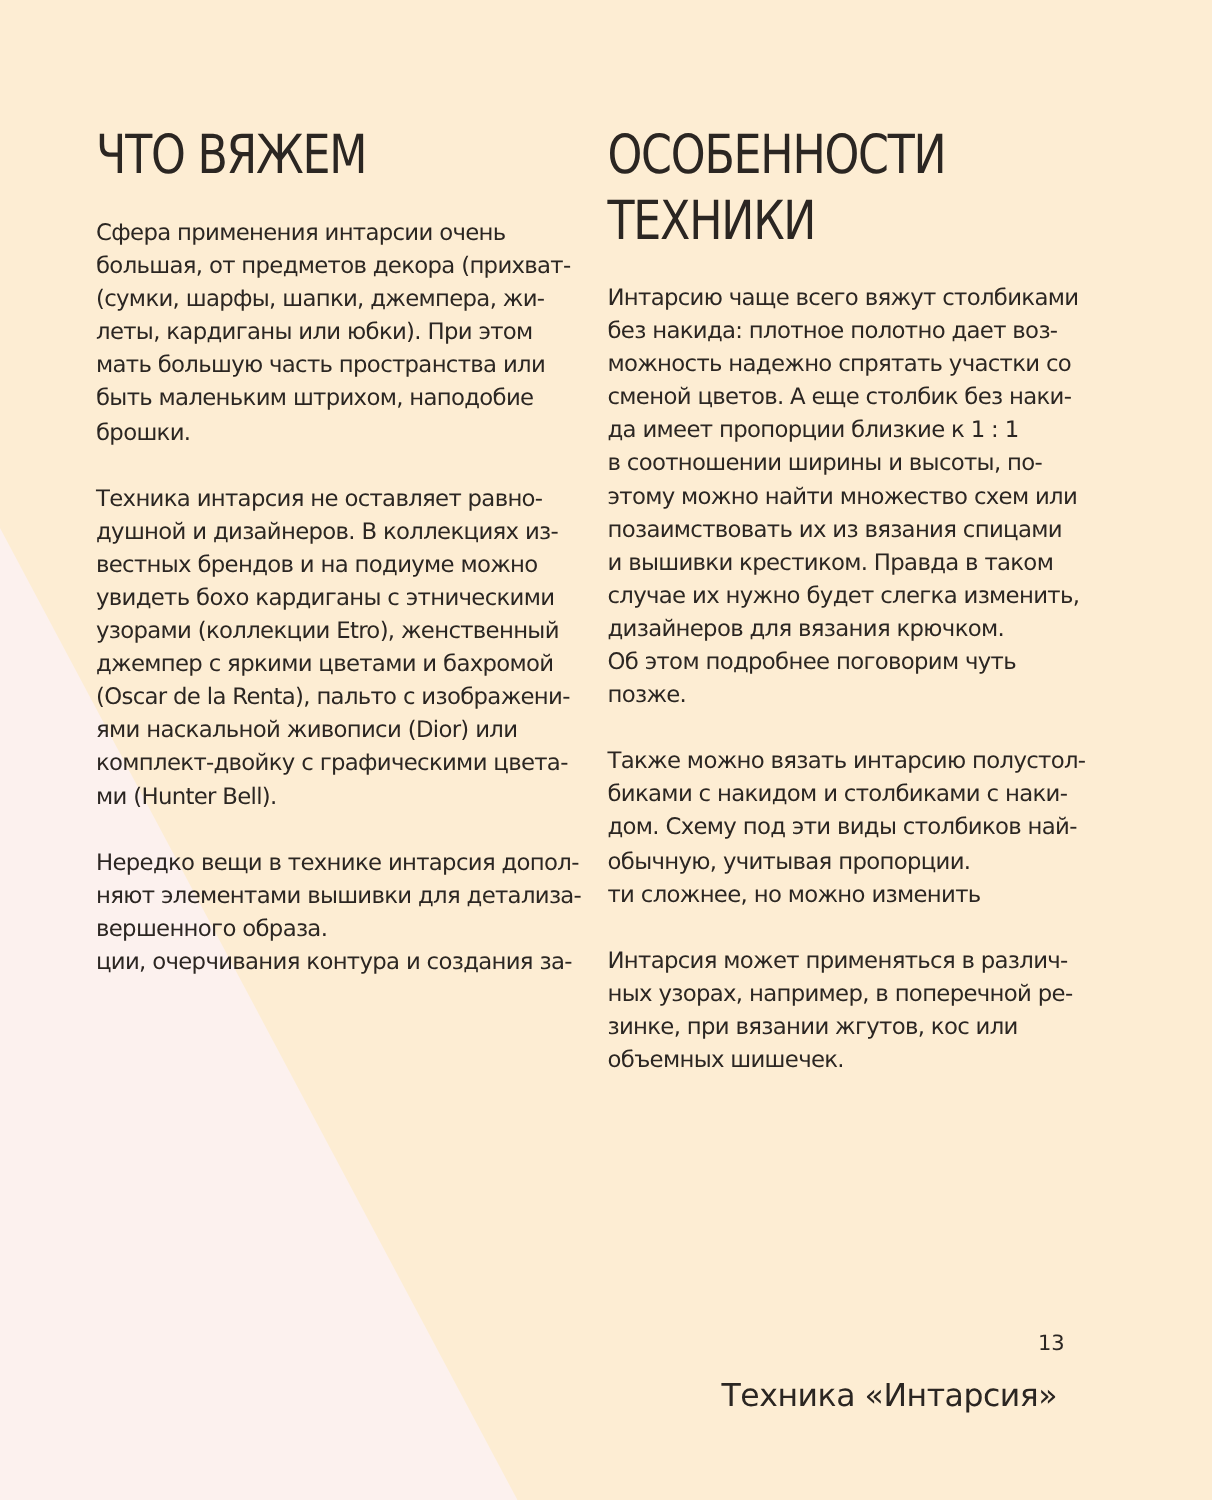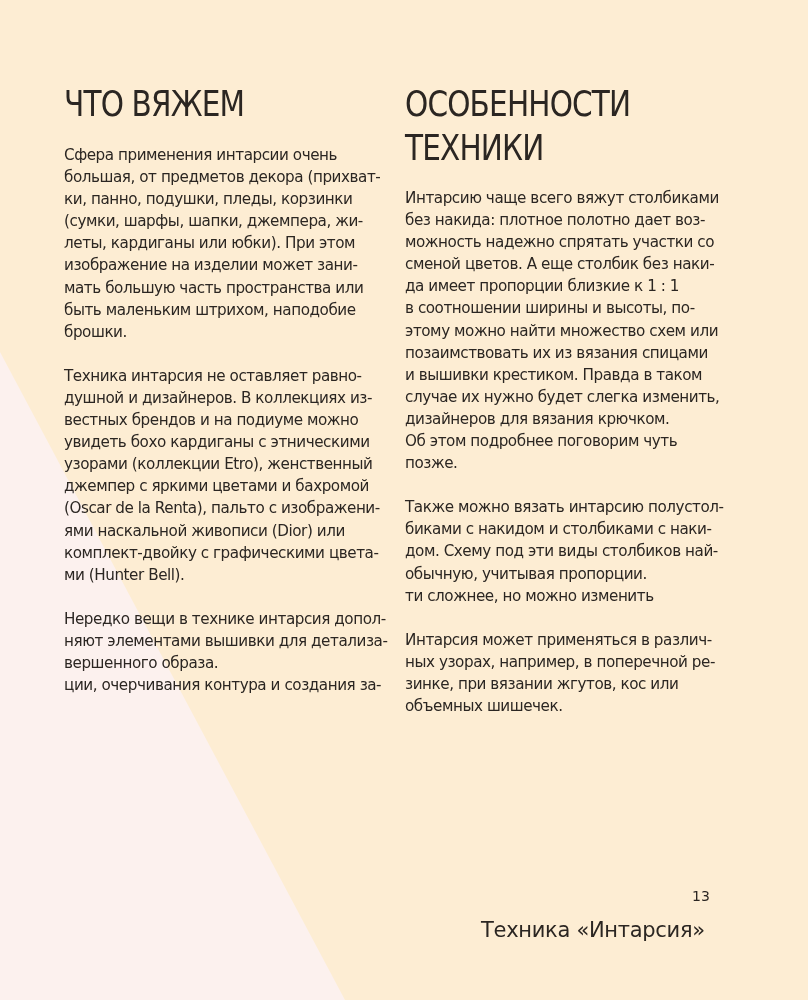--- a/index.html
+++ b/index.html
@@ -49,24 +49,22 @@
 <body>
 
 <div class="pink-shape"></div>
 
 <section class="col col-left">
   <h1>ЧТО ВЯЖЕМ</h1>
   <div class="body-text">
     <p class="para">
       <span class="line">Сфера применения интарсии очень</span>
       <span class="line">большая, от предметов декора (прихват-</span>
-      <span class="line">ки, панно, подушки, пледы, корзинки</span>
       <span class="line">(сумки, шарфы, шапки, джемпера, жи-</span>
       <span class="line">леты, кардиганы или юбки). При этом</span>
-      <span class="line">изображение на изделии может зани-</span>
       <span class="line">мать большую часть пространства или</span>
       <span class="line">быть маленьким штрихом, наподобие</span>
       <span class="line">брошки.</span>
     </p>
     <p class="para">
       <span class="line">Техника интарсия не оставляет равно-</span>
       <span class="line">душной и дизайнеров. В коллекциях из-</span>
       <span class="line">вестных брендов и на подиуме можно</span>
       <span class="line">увидеть бохо кардиганы с этническими</span>
       <span class="line">узорами (коллекции Etro), женственный</span>

